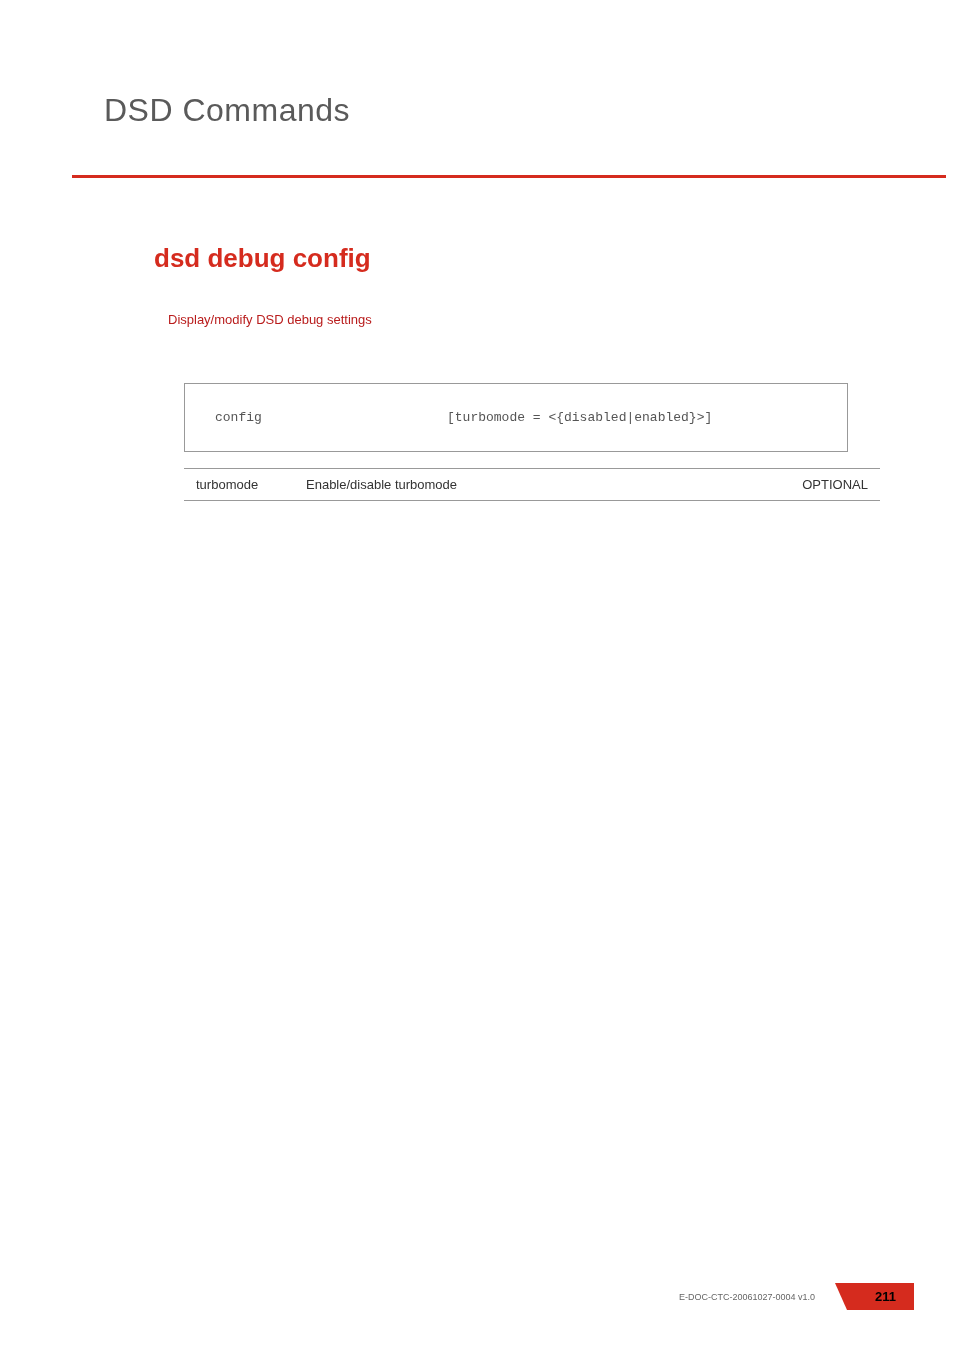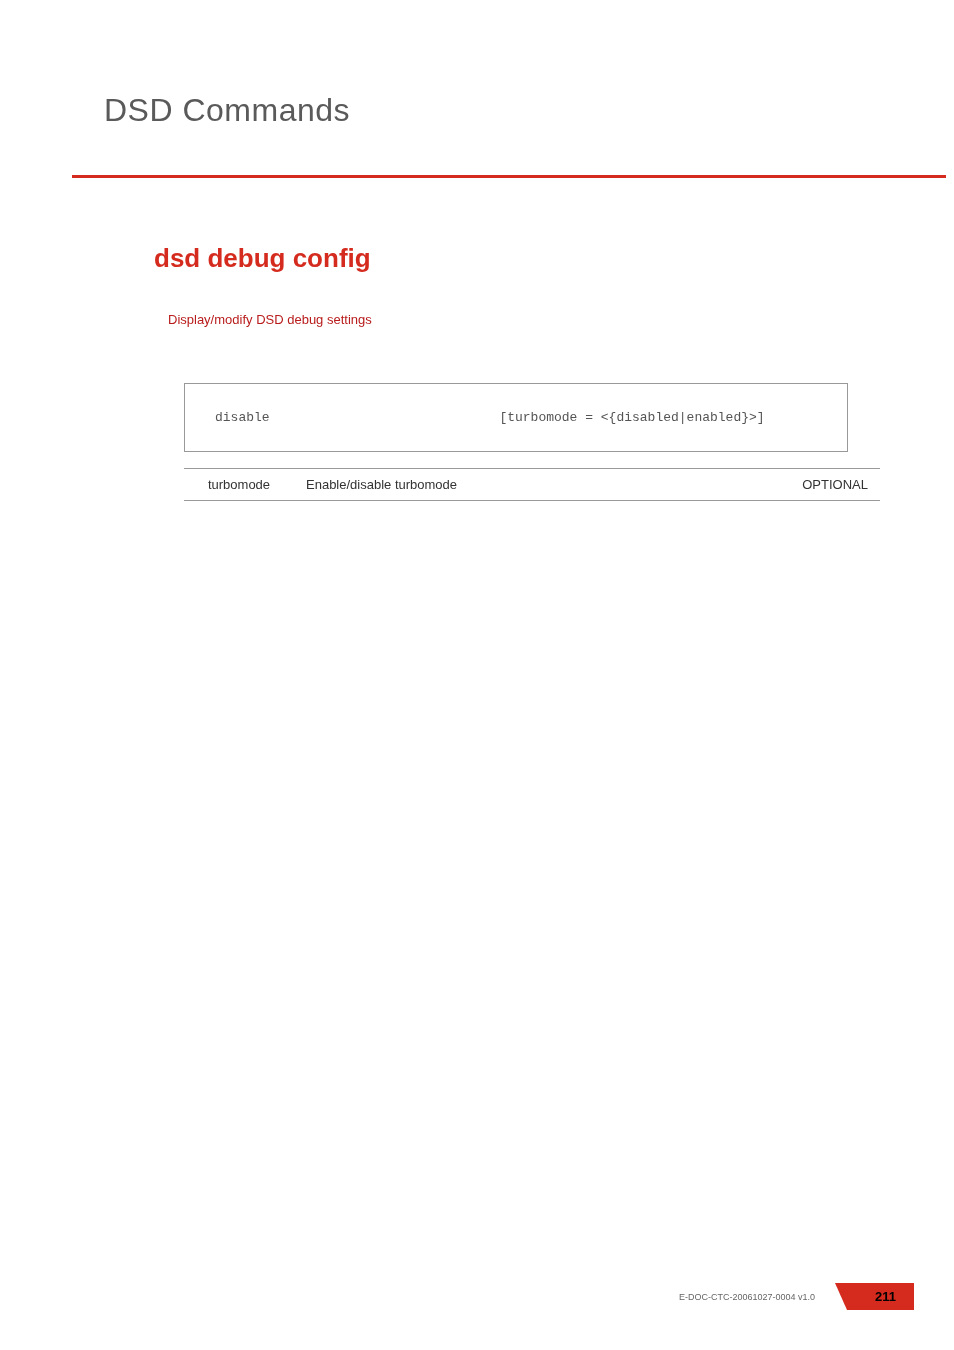--- a/index.html
+++ b/index.html
@@ -58,41 +58,40 @@
       font-family: "Courier New", monospace;
       font-size: 13px;
       color: #555;
     }
     .syntax-cmd {
       width: 200px;
       flex-shrink: 0;
     }
     .syntax-args {
       flex: 1;
-      text-align: center;
+      text-align: left;
     }
     .where-label {
       font-size: 13px;
       color: #333;
       margin: 10px 0 8px 0;
     }
     .param-table {
       width: 100%;
       border-collapse: collapse;
       font-size: 13px;
     }
     .param-table td {
       border-top: 1px solid #999;
       border-bottom: 1px solid #999;
       padding: 8px 12px;
       color: #333;
     }
     .param-name {
       width: 110px;
-      text-align: center;
     }
     .param-req {
       text-align: right;
       width: 130px;
     }
     .footer {
       position: absolute;
       bottom: 40px;
       left: 0;
       right: 0;
@@ -133,21 +132,21 @@
 </div>
 <div class="red-bar"></div>
 
 <div class="content">
   <h2 class="command-title">dsd debug config</h2>
   <p class="description">Display/modify DSD debug settings</p>
 
 
   <div class="syntax-table">
     <div class="syntax-box">
-      <span class="syntax-cmd">disable</span>
+      <span class="syntax-cmd">config</span>
       <span class="syntax-args">[turbomode = &lt;{disabled|enabled}&gt;]</span>
     </div>
     <table class="param-table">
       <tbody>
           <tr>
         <td class="param-name">turbomode</td>
         <td class="param-desc">Enable/disable turbomode</td>
         <td class="param-req">OPTIONAL</td>
       </tr>
     </tbody>

